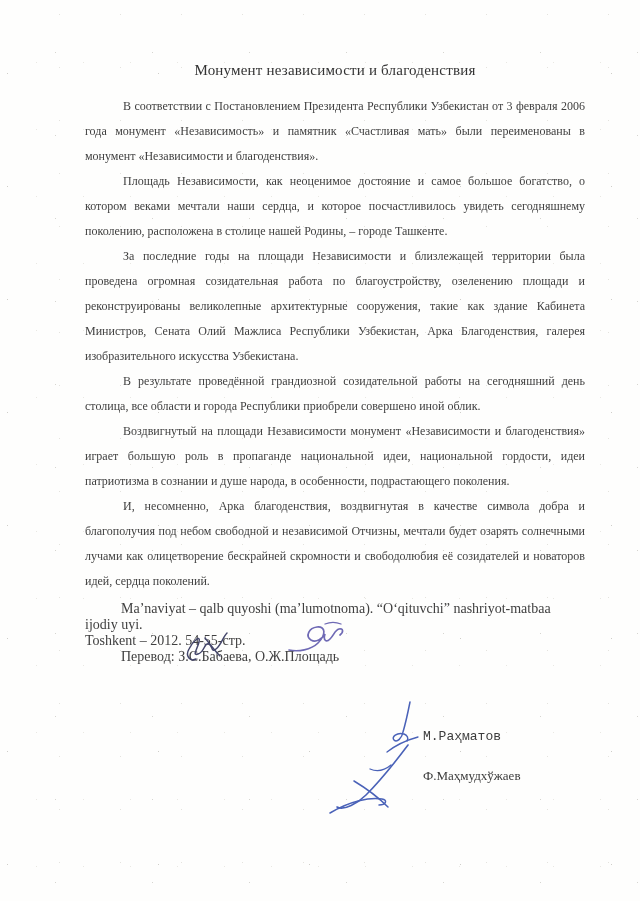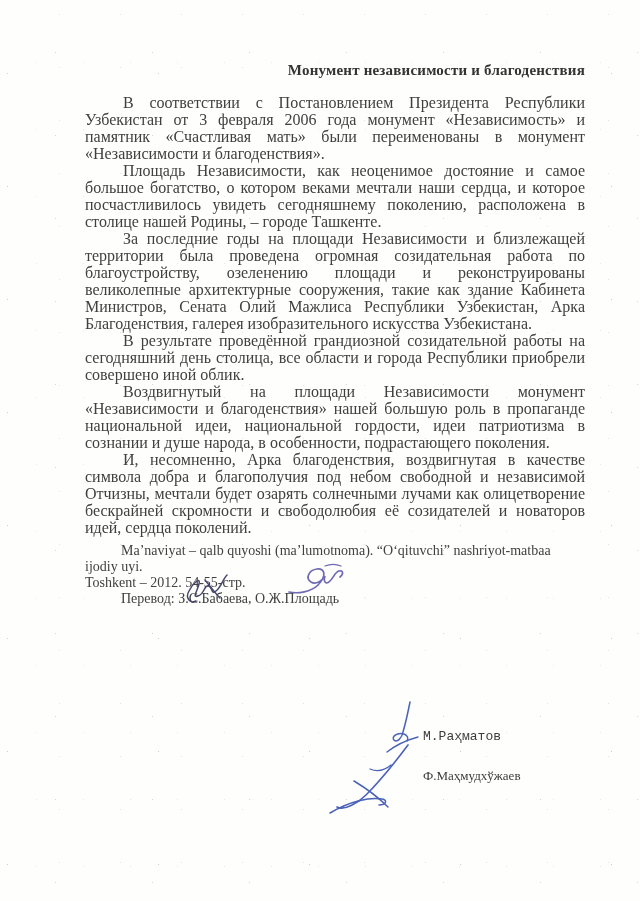--- a/index.html
+++ b/index.html
@@ -29,29 +29,29 @@
   }
   .doc {
     position: absolute;
     left: 85px;
     top: 0;
     width: 500px;
   }
   .title {
     margin: 62px 0 15px 0;
     font-size: 15px;
-    font-weight: bold;
-    text-align: right;
+    font-weight: normal;
+    text-align: center;
     color: #333;
     letter-spacing: 0.2px;
   }
   .para {
     margin: 0;
-    font-size: 16px;
-    line-height: 17px;
+    font-size: 12px;
+    line-height: 25px;
     text-align: justify;
     text-indent: 38px;
     color: #404040;
   }
   .citation {
     position: relative;
     margin-top: 7px;
     font-size: 14px;
     line-height: 16px;
     color: #404040;
@@ -73,21 +73,21 @@
 </head>
 <body>
 
 <div class="page">
   <div class="doc">
     <h1 class="title">Монумент независимости и благоденствия</h1>
     <p class="para">В соответствии с Постановлением Президента Республики Узбекистан от 3 февраля 2006 года монумент «Независимость» и памятник «Счастливая мать» были переименованы в монумент «Независимости и благоденствия».</p>
     <p class="para">Площадь Независимости, как неоценимое достояние и самое большое богатство, о котором веками мечтали наши сердца, и которое посчастливилось увидеть сегодняшнему поколению, расположена в столице нашей Родины, – городе Ташкенте.</p>
     <p class="para">За последние годы на площади Независимости и близлежащей территории была проведена огромная созидательная работа по благоустройству, озеленению площади и реконструированы великолепные архитектурные сооружения, такие как здание Кабинета Министров, Сената Олий Мажлиса Республики Узбекистан, Арка Благоденствия, галерея изобразительного искусства Узбекистана.</p>
     <p class="para">В результате проведённой грандиозной созидательной работы на сегодняшний день столица, все области и города Республики приобрели совершено иной облик.</p>
-    <p class="para">Воздвигнутый на площади Независимости монумент «Независимости и благоденствия» нашей большую роль в пропаганде национальной идеи, национальной гордости, идеи патриотизма в сознании и душе народа, в особенности, подрастающего поколения.</p>
+    <p class="para">Воздвигнутый на площади Независимости монумент «Независимости и благоденствия» играет большую роль в пропаганде национальной идеи, национальной гордости, идеи патриотизма в сознании и душе народа, в особенности, подрастающего поколения.</p>
     <p class="para">И, несомненно, Арка благоденствия, воздвигнутая в качестве символа добра и благополучия под небом свободной и независимой Отчизны, мечтали будет озарять солнечными лучами как олицетворение бескрайней скромности и свободолюбия её созидателей и новаторов идей, сердца поколений.</p>
 
     <div class="citation">
       <div class="c-line1">Ma’naviyat – qalb quyoshi (ma’lumotnoma). “O‘qituvchi” nashriyot-matbaa ijodiy uyi.</div>
       <div class="c-line2">Toshkent – 2012. 54-55-стр.</div>
       <div class="c-line3">Перевод: З.С.Бабаева, О.Ж.Площадь</div>
 
       <span class="sig" style="left:97px; top:24px;">
         <svg width="62" height="42" viewBox="0 0 62 42" fill="none">
           <path d="M14 34 C 8 37, 3 31, 7 24 C 11 16, 19 9, 17 17 C 15 25, 10 31, 16 29 C 23 27, 22 17, 27 19 C 31 21, 29 28, 34 24 C 39 20, 41 12, 45 8" stroke="#44466b" stroke-width="1.5" stroke-linecap="round"></path>

